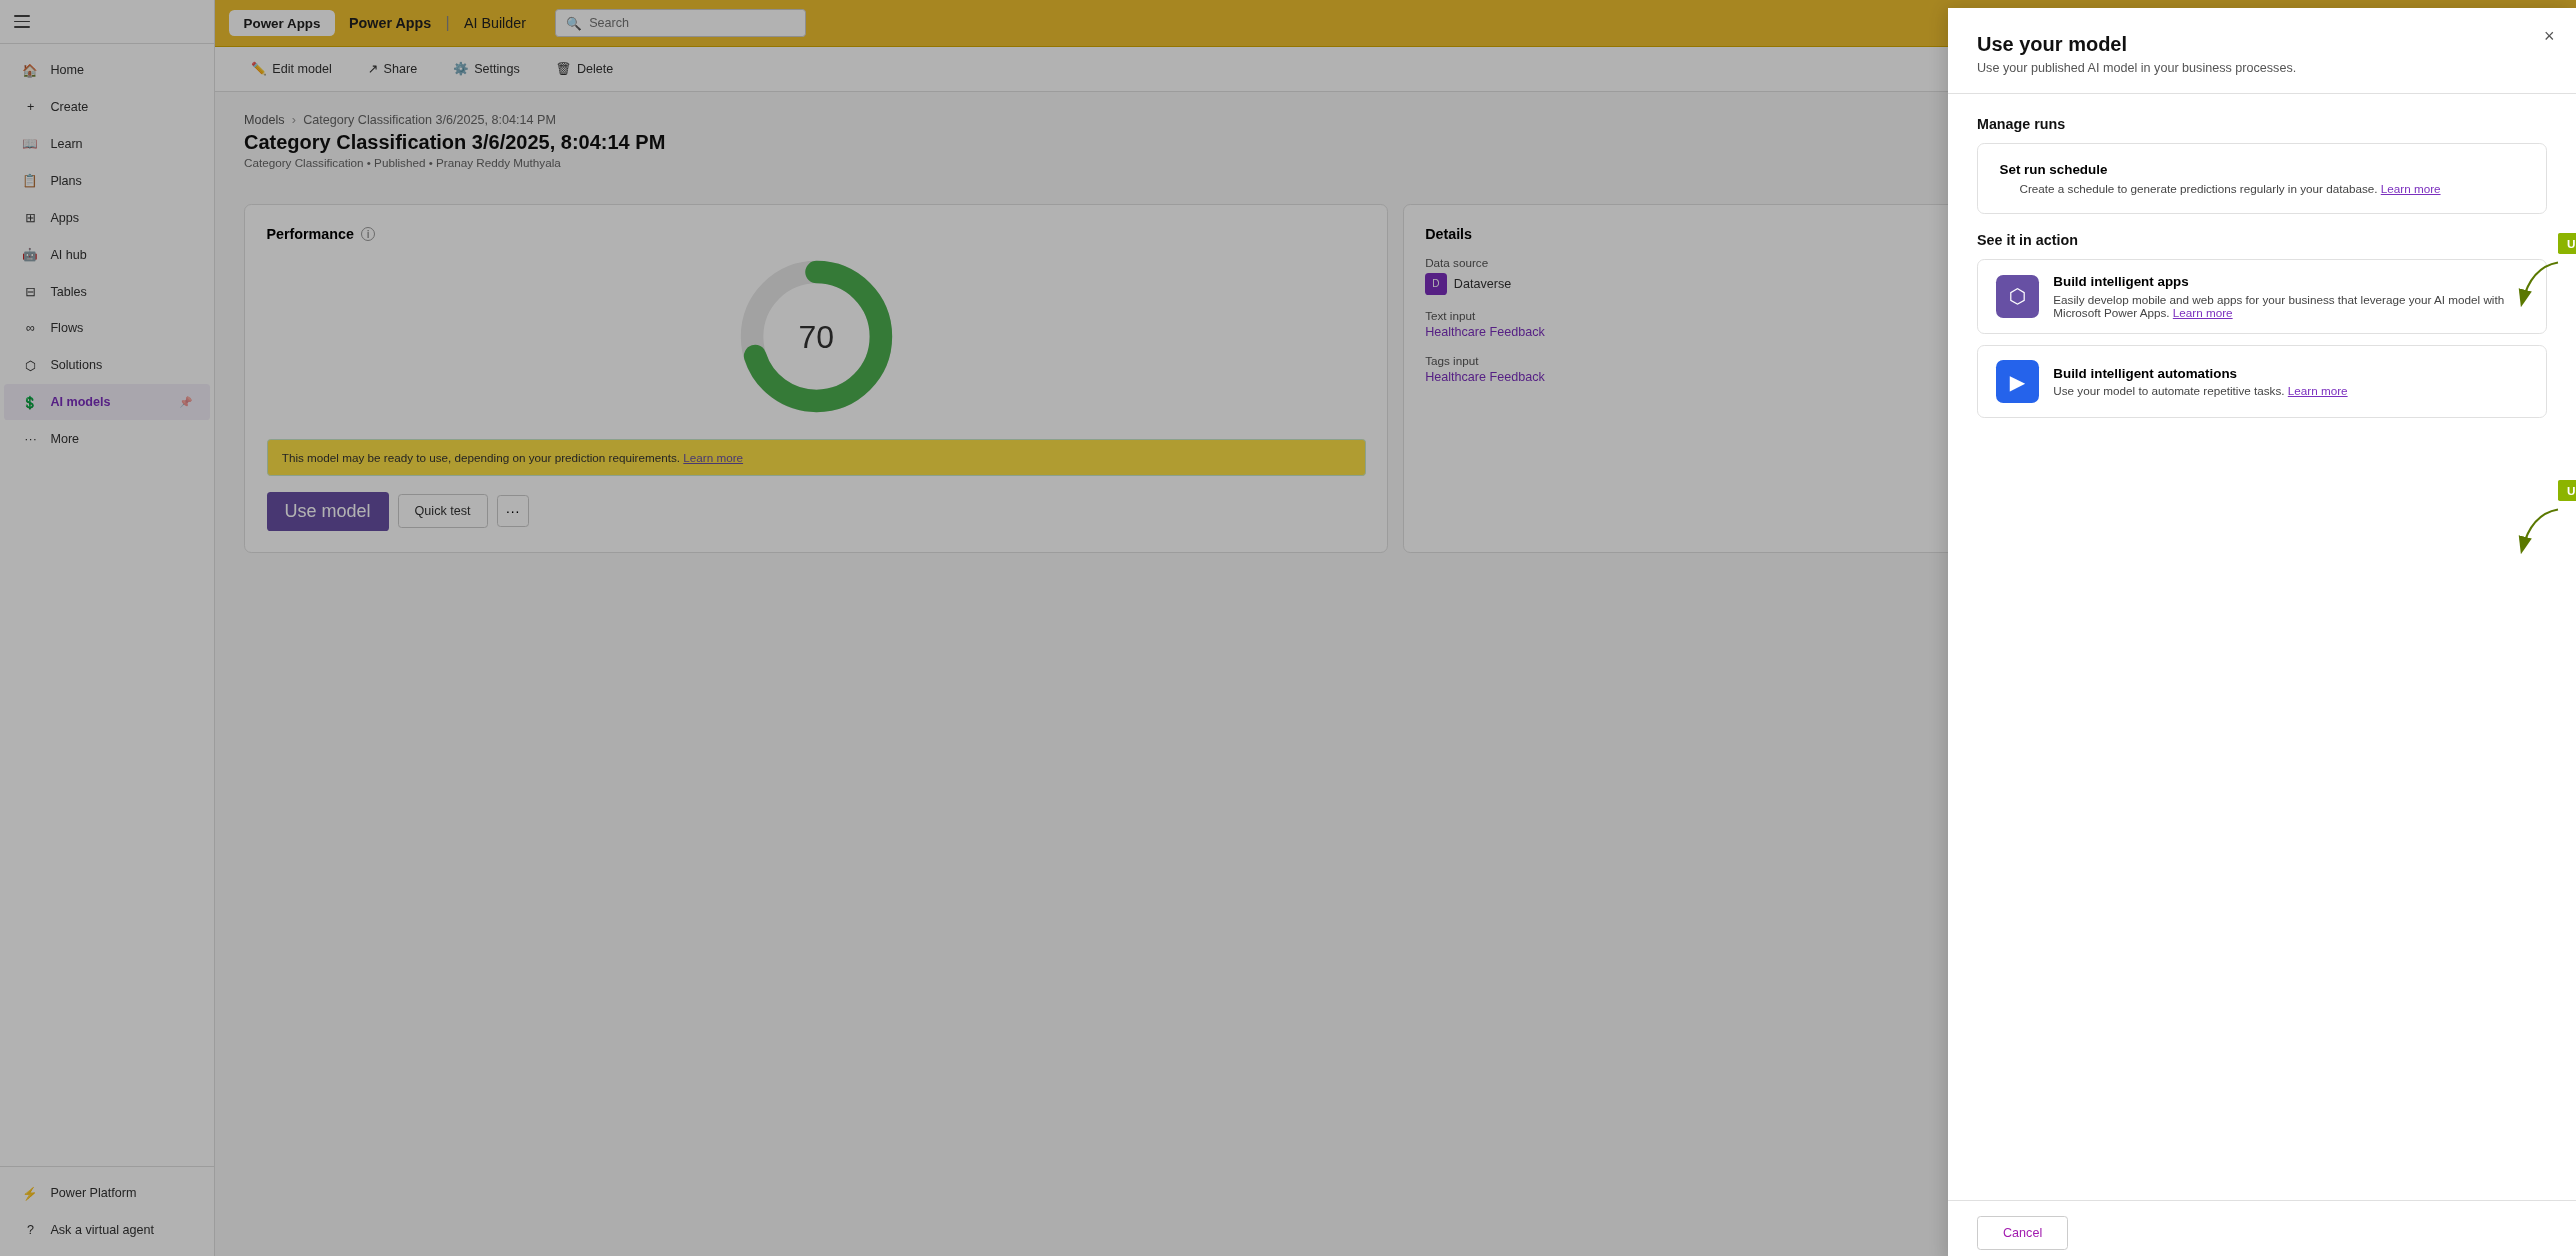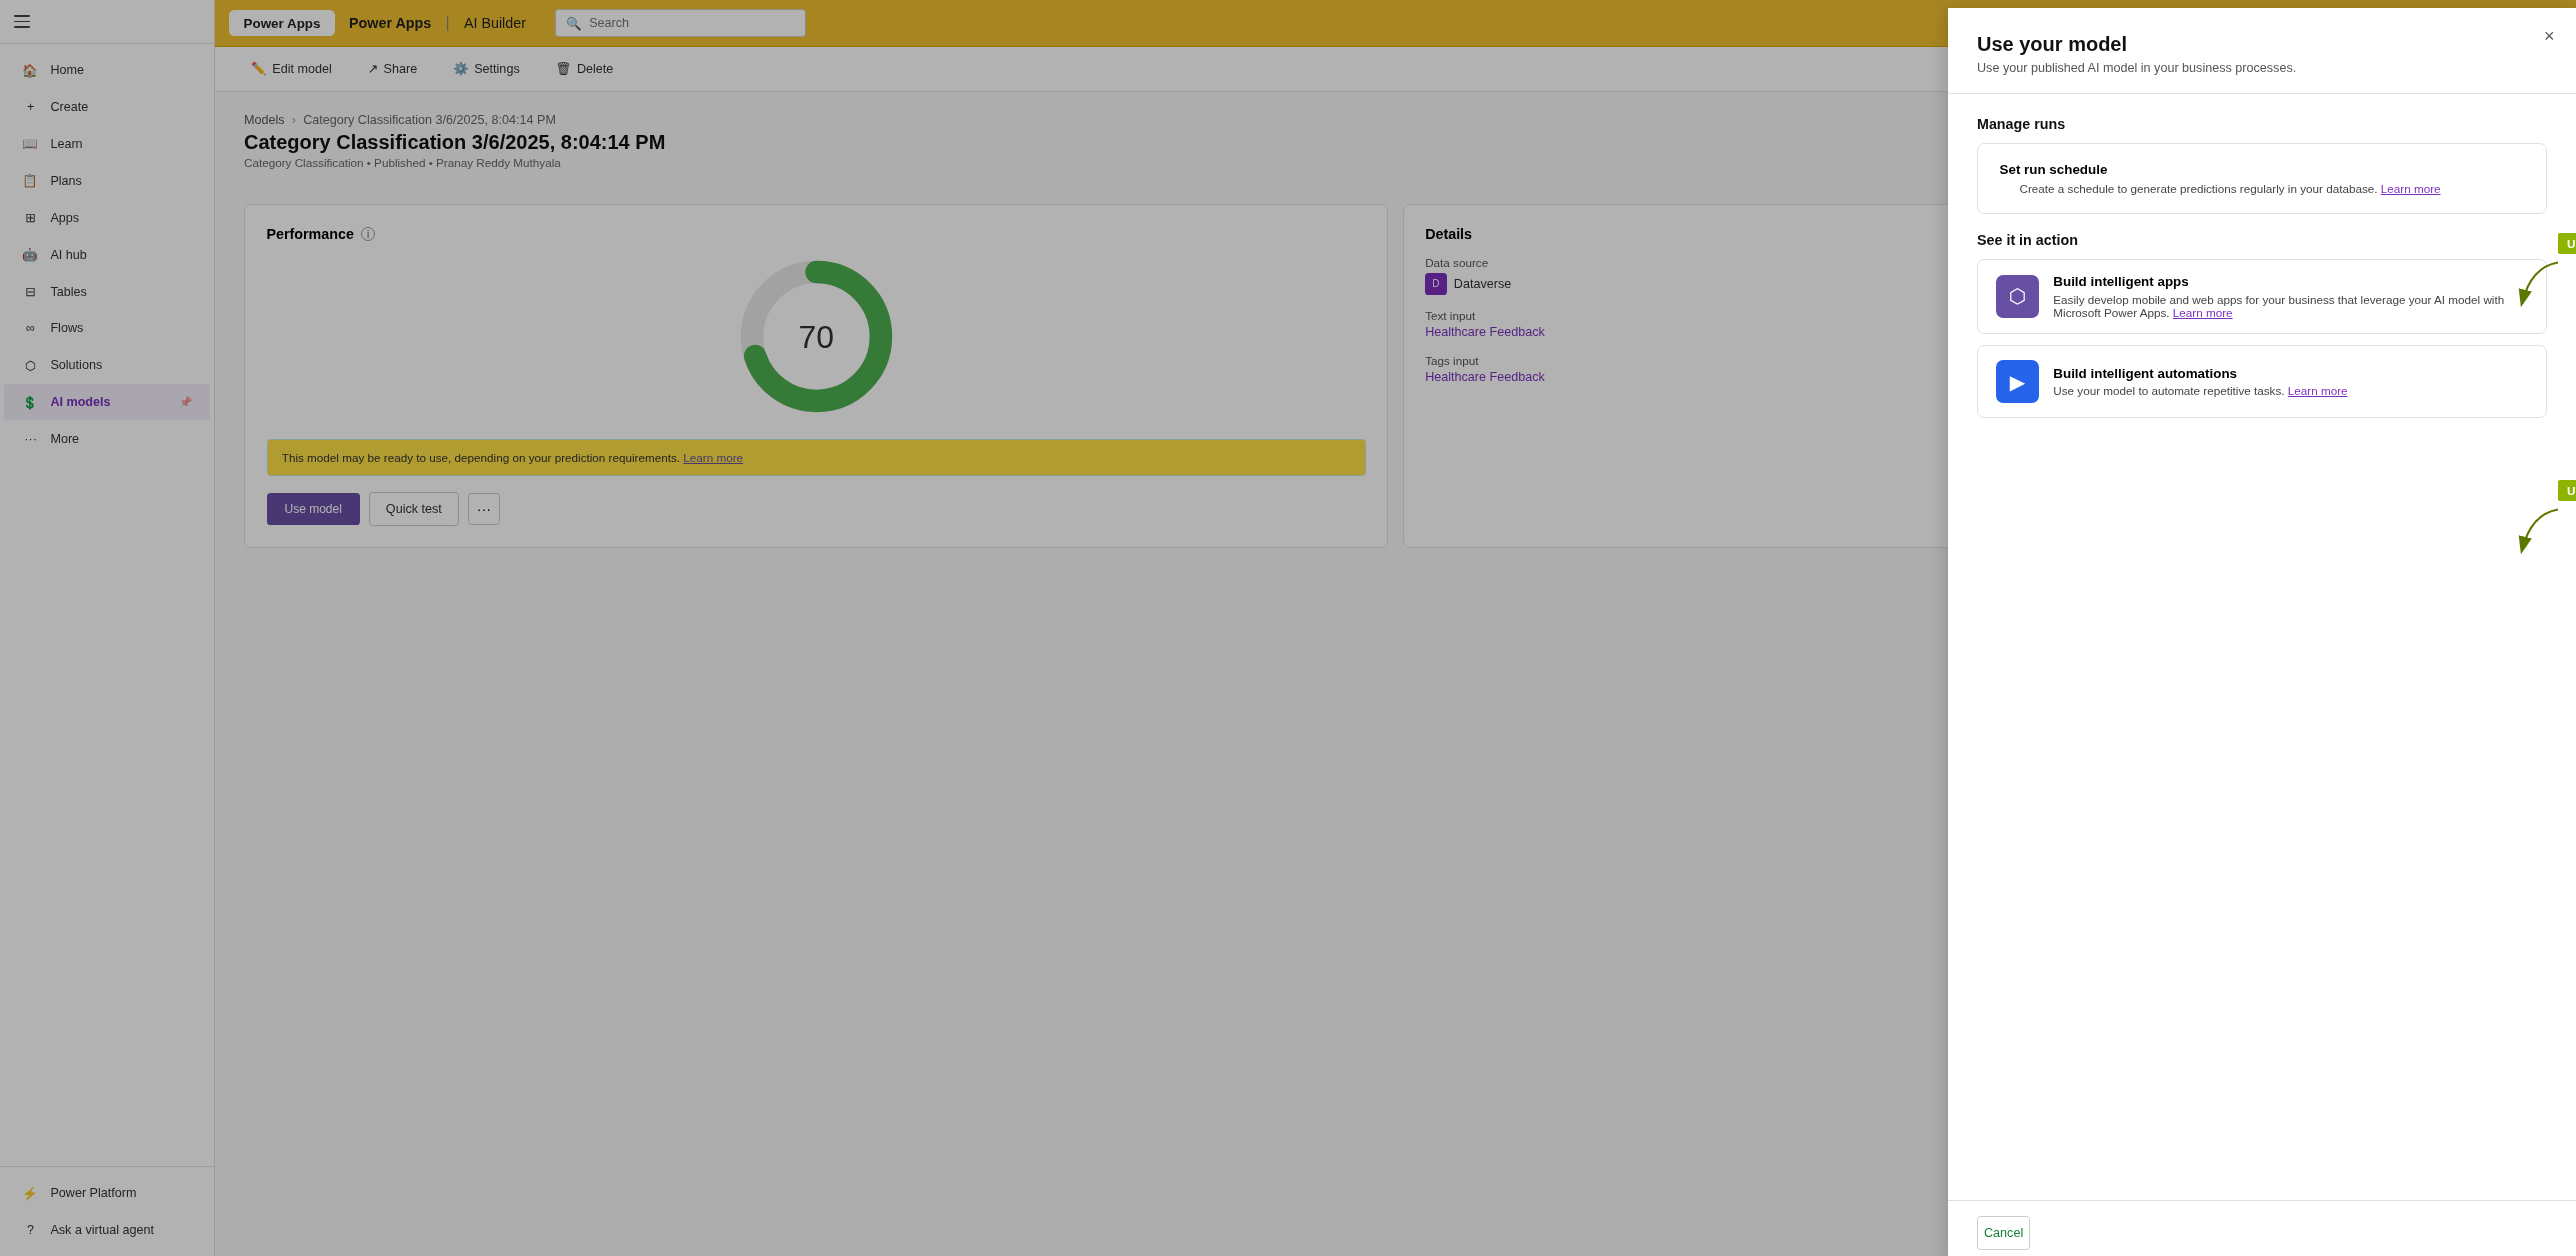--- a/index.html
+++ b/index.html
@@ -187,21 +187,21 @@
       color: #333;
       margin-bottom: 16px;
     }
     .info-box .learn-link { color: #6750a4; text-decoration: underline; cursor: pointer; }
 
     .card-actions {
       display: flex; gap: 9px; align-items: center;
     }
     .btn-primary {
       background: #6750a4; color: #fff; border: none; padding: 9px 18px;
-      border-radius: 3.6px; cursor: pointer; font-size: 12px; font-weight: 500;
+      border-radius: 3.6px; cursor: pointer; font-size: 18px; font-weight: 500;
     }
     .btn-secondary {
       background: #fff; color: #333; border: 0.9px solid #ccc; padding: 9px 16px;
       border-radius: 3.6px; cursor: pointer; font-size: 12.6px;
     }
     .btn-more {
       background: #fff; border: 0.9px solid #ccc; border-radius: 3.6px; width: 32px; height: 32px;
       display: flex; align-items: center; justify-content: center; cursor: pointer; font-size: 14.3px;
     }
 
@@ -274,22 +274,22 @@
       color: #fff;
       font-size: 11.7px;
       font-weight: 600;
       padding: 3.6px 9px;
       border-radius: 1.8px;
       white-space: nowrap;
       z-index: 200;
     }
 
     .cancel-btn {
-      border: 0.9px solid #ccc; background: #fff; padding: 9px 6px;
-      border-radius: 3.6px; cursor: pointer; font-size: 12.6px; color: #15803d;
+      border: 0.9px solid #ccc; background: #fff; padding: 9px 25px;
+      border-radius: 3.6px; cursor: pointer; font-size: 12.6px; color: #a21caf;
     }
 
     
     .donut-track { fill: none; stroke: #e8e8e8; stroke-width: 14; }
     .donut-fill { fill: none; stroke: #4caf50; stroke-width: 14; stroke-linecap: round;
                   stroke-dasharray: 251.2; stroke-dashoffset: 75.4; transform: rotate(-90deg); transform-origin: center; }
   </style>
 </head>
 <body>
 

